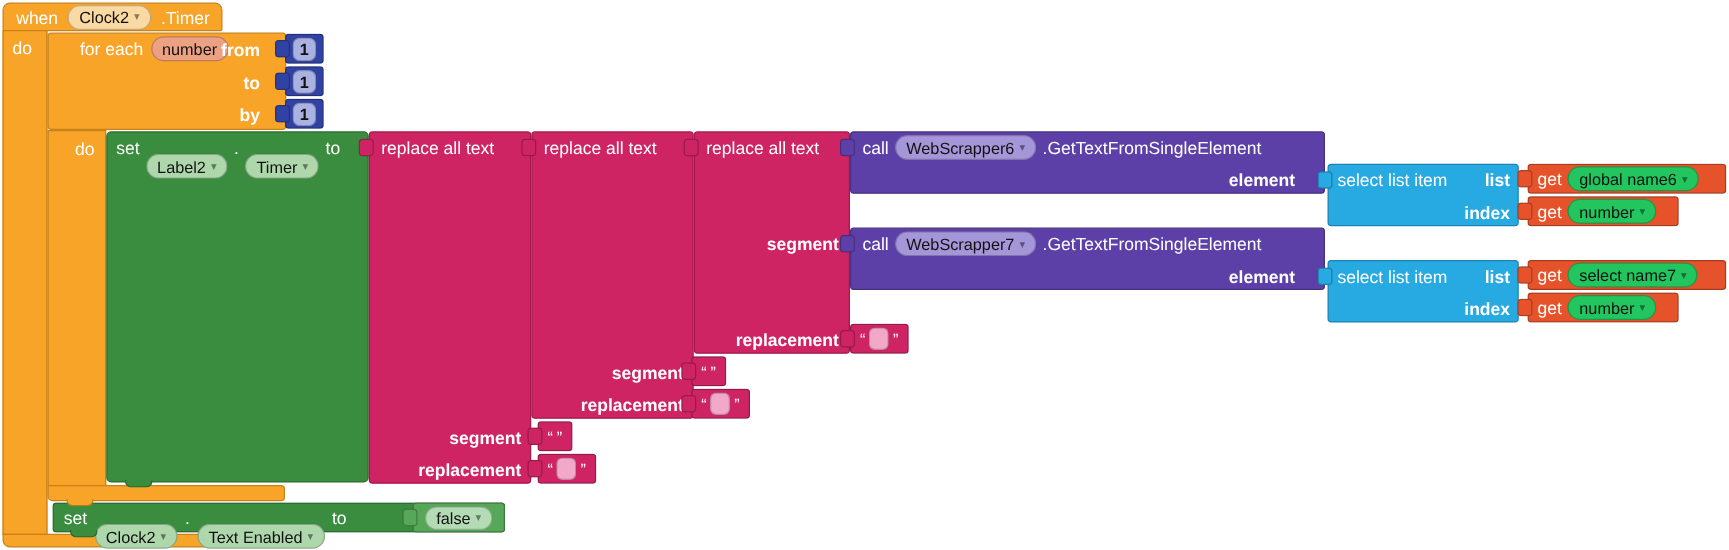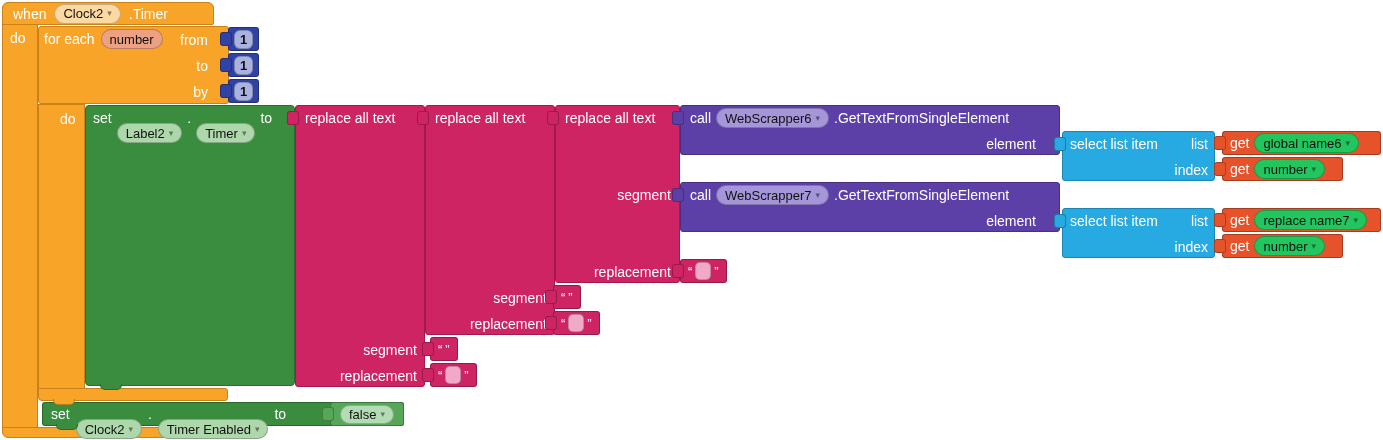--- a/index.html
+++ b/index.html
@@ -9,21 +9,21 @@
   .orange {background:var(--orange,#F8A428);border-color:#C8821A;}
   .green  {background:var(--green,#3A8C3E);border-color:#2A6D2E;}
   .lgreen {background:var(--light_green,#57A759);border-color:#3D8040;}
   .magenta{background:var(--magenta,#CE2464);border-color:#A3194E;}
   .purple {background:var(--purple,#5C40A8);border-color:#46307F;}
   .blue   {background:var(--blue,#27A9E1);border-color:#1B84B2;}
   .vorange{background:var(--variable_orange,#E6532B);border-color:#B53E1D;}
   .navy   {background:var(--math_blue,#3142A5);border-color:#232F7D;}
   .flexrow{display:flex;align-items:center;gap:6px;}
   .lab{position:absolute;color:#fff;white-space:nowrap;}
-  .rlab{position:absolute;color:#fff;white-space:nowrap;text-align:right;}
+  .rlab{position:absolute;color:#fff;white-space:nowrap;text-align:right;font-weight:bold;}
   .inlab{color:#fff;white-space:nowrap;}
   .field{display:inline-flex;align-items:center;gap:4px;height:18px;padding:0 8px;
          border-radius:10px;font-size:13px;color:#111;border:1px solid rgba(0,0,0,.22);white-space:nowrap;}
   .f-or {background:#FBD9A3;}
   .f-sal{background:#EDA183;}
   .f-gr {background:#AED7AC;margin-top:30px;}
   .f-lg {background:#B4DCB4;}
   .f-mg {background:#F2A3C4;}
   .f-pu {background:#A496D8;}
   .f-vo {background:#22c55e;}
@@ -34,34 +34,34 @@
   .tab{position:absolute;width:12px;height:14px;border-radius:3px;border:1px solid rgba(0,0,0,.25);box-sizing:border-box;}
   .bump{position:absolute;height:6px;border-radius:0 0 5px 5px;border:1px solid rgba(0,0,0,.25);border-top:none;box-sizing:border-box;}
   .sblock{position:absolute;box-sizing:border-box;border:1px solid rgba(0,0,0,.28);border-radius:3px;
           display:flex;align-items:center;gap:5px;padding:0 7px;}
 </style>
 </head>
 <body>
 
 <div class="canvas">
 
-  <div class="b orange flexrow" style="left:2px;top:2px;width:212px;height:23px;border-radius:6px 6px 2px 2px;padding-left:10px;gap:8px;">
+  <div class="b orange flexrow" style="left:2px;top:2px;width:176px;height:23px;border-radius:6px 6px 2px 2px;padding-left:10px;gap:8px;">
     <span class="inlab">when</span>
     <span class="field f-or">
       <span>Clock2</span>
       <span class="arrow">▾</span>
     </span>
     <span class="inlab">.Timer</span>
   </div>
   <div class="b orange" style="left:2px;top:24px;width:36px;height:404px;border-radius:0;"></div>
   <span class="lab" style="left:10px;top:30px;">do</span>
   <div class="b orange" style="left:2px;top:427px;width:186px;height:11px;border-radius:0 2px 6px 6px;"></div>
 
   <div class="b orange" style="left:38px;top:26px;width:191px;height:78px;"></div>
-  <div class="flexrow" style="position:absolute;left:44px;top:29px;height:20px;">
+  <div class="flexrow" style="position:absolute;left:64px;top:29px;height:20px;">
     <span class="inlab">for each</span>
     <span class="field f-sal">
       <span>number</span>
     </span>
   </div>
   <span class="rlab" style="left:140px;top:32px;width:68px;">from</span>
   <span class="rlab" style="left:140px;top:58px;width:68px;">to</span>
   <span class="rlab" style="left:140px;top:84px;width:68px;">by</span>
 
   <div class="sblock navy" style="left:228px;top:27px;width:31px;height:24px;justify-content:center;padding:0;">
@@ -150,21 +150,21 @@
   <div class="sblock vorange" style="left:1222px;top:157px;width:121px;height:24px;">
     <span class="inlab">get</span>
     <span class="field f-vo">
       <span>number</span>
       <span class="arrow">▾</span>
     </span>
   </div>
   <div class="sblock vorange" style="left:1222px;top:208px;width:159px;height:24px;">
     <span class="inlab">get</span>
     <span class="field f-vo">
-      <span>replace name7</span>
+      <span>select name7</span>
       <span class="arrow">▾</span>
     </span>
   </div>
   <div class="sblock vorange" style="left:1222px;top:234px;width:121px;height:24px;">
     <span class="inlab">get</span>
     <span class="field f-vo">
       <span>number</span>
       <span class="arrow">▾</span>
     </span>
   </div>
@@ -194,21 +194,21 @@
   </div>
 
   <div class="sblock green" style="left:42px;top:402px;width:362px;height:24px;padding-left:8px;gap:6px;">
     <span class="inlab">set</span>
     <span class="field f-gr">
       <span>Clock2</span>
       <span class="arrow">▾</span>
     </span>
     <span class="inlab">.</span>
     <span class="field f-gr">
-      <span>Timer Enabled</span>
+      <span>Text Enabled</span>
       <span class="arrow">▾</span>
     </span>
     <span class="inlab">to</span>
   </div>
   <div class="sblock lgreen" style="left:330px;top:402px;width:74px;height:24px;justify-content:center;padding:0;">
     <span class="field f-lg" style="height:17px;">
       <span>false</span>
       <span class="arrow">▾</span>
     </span>
   </div>

